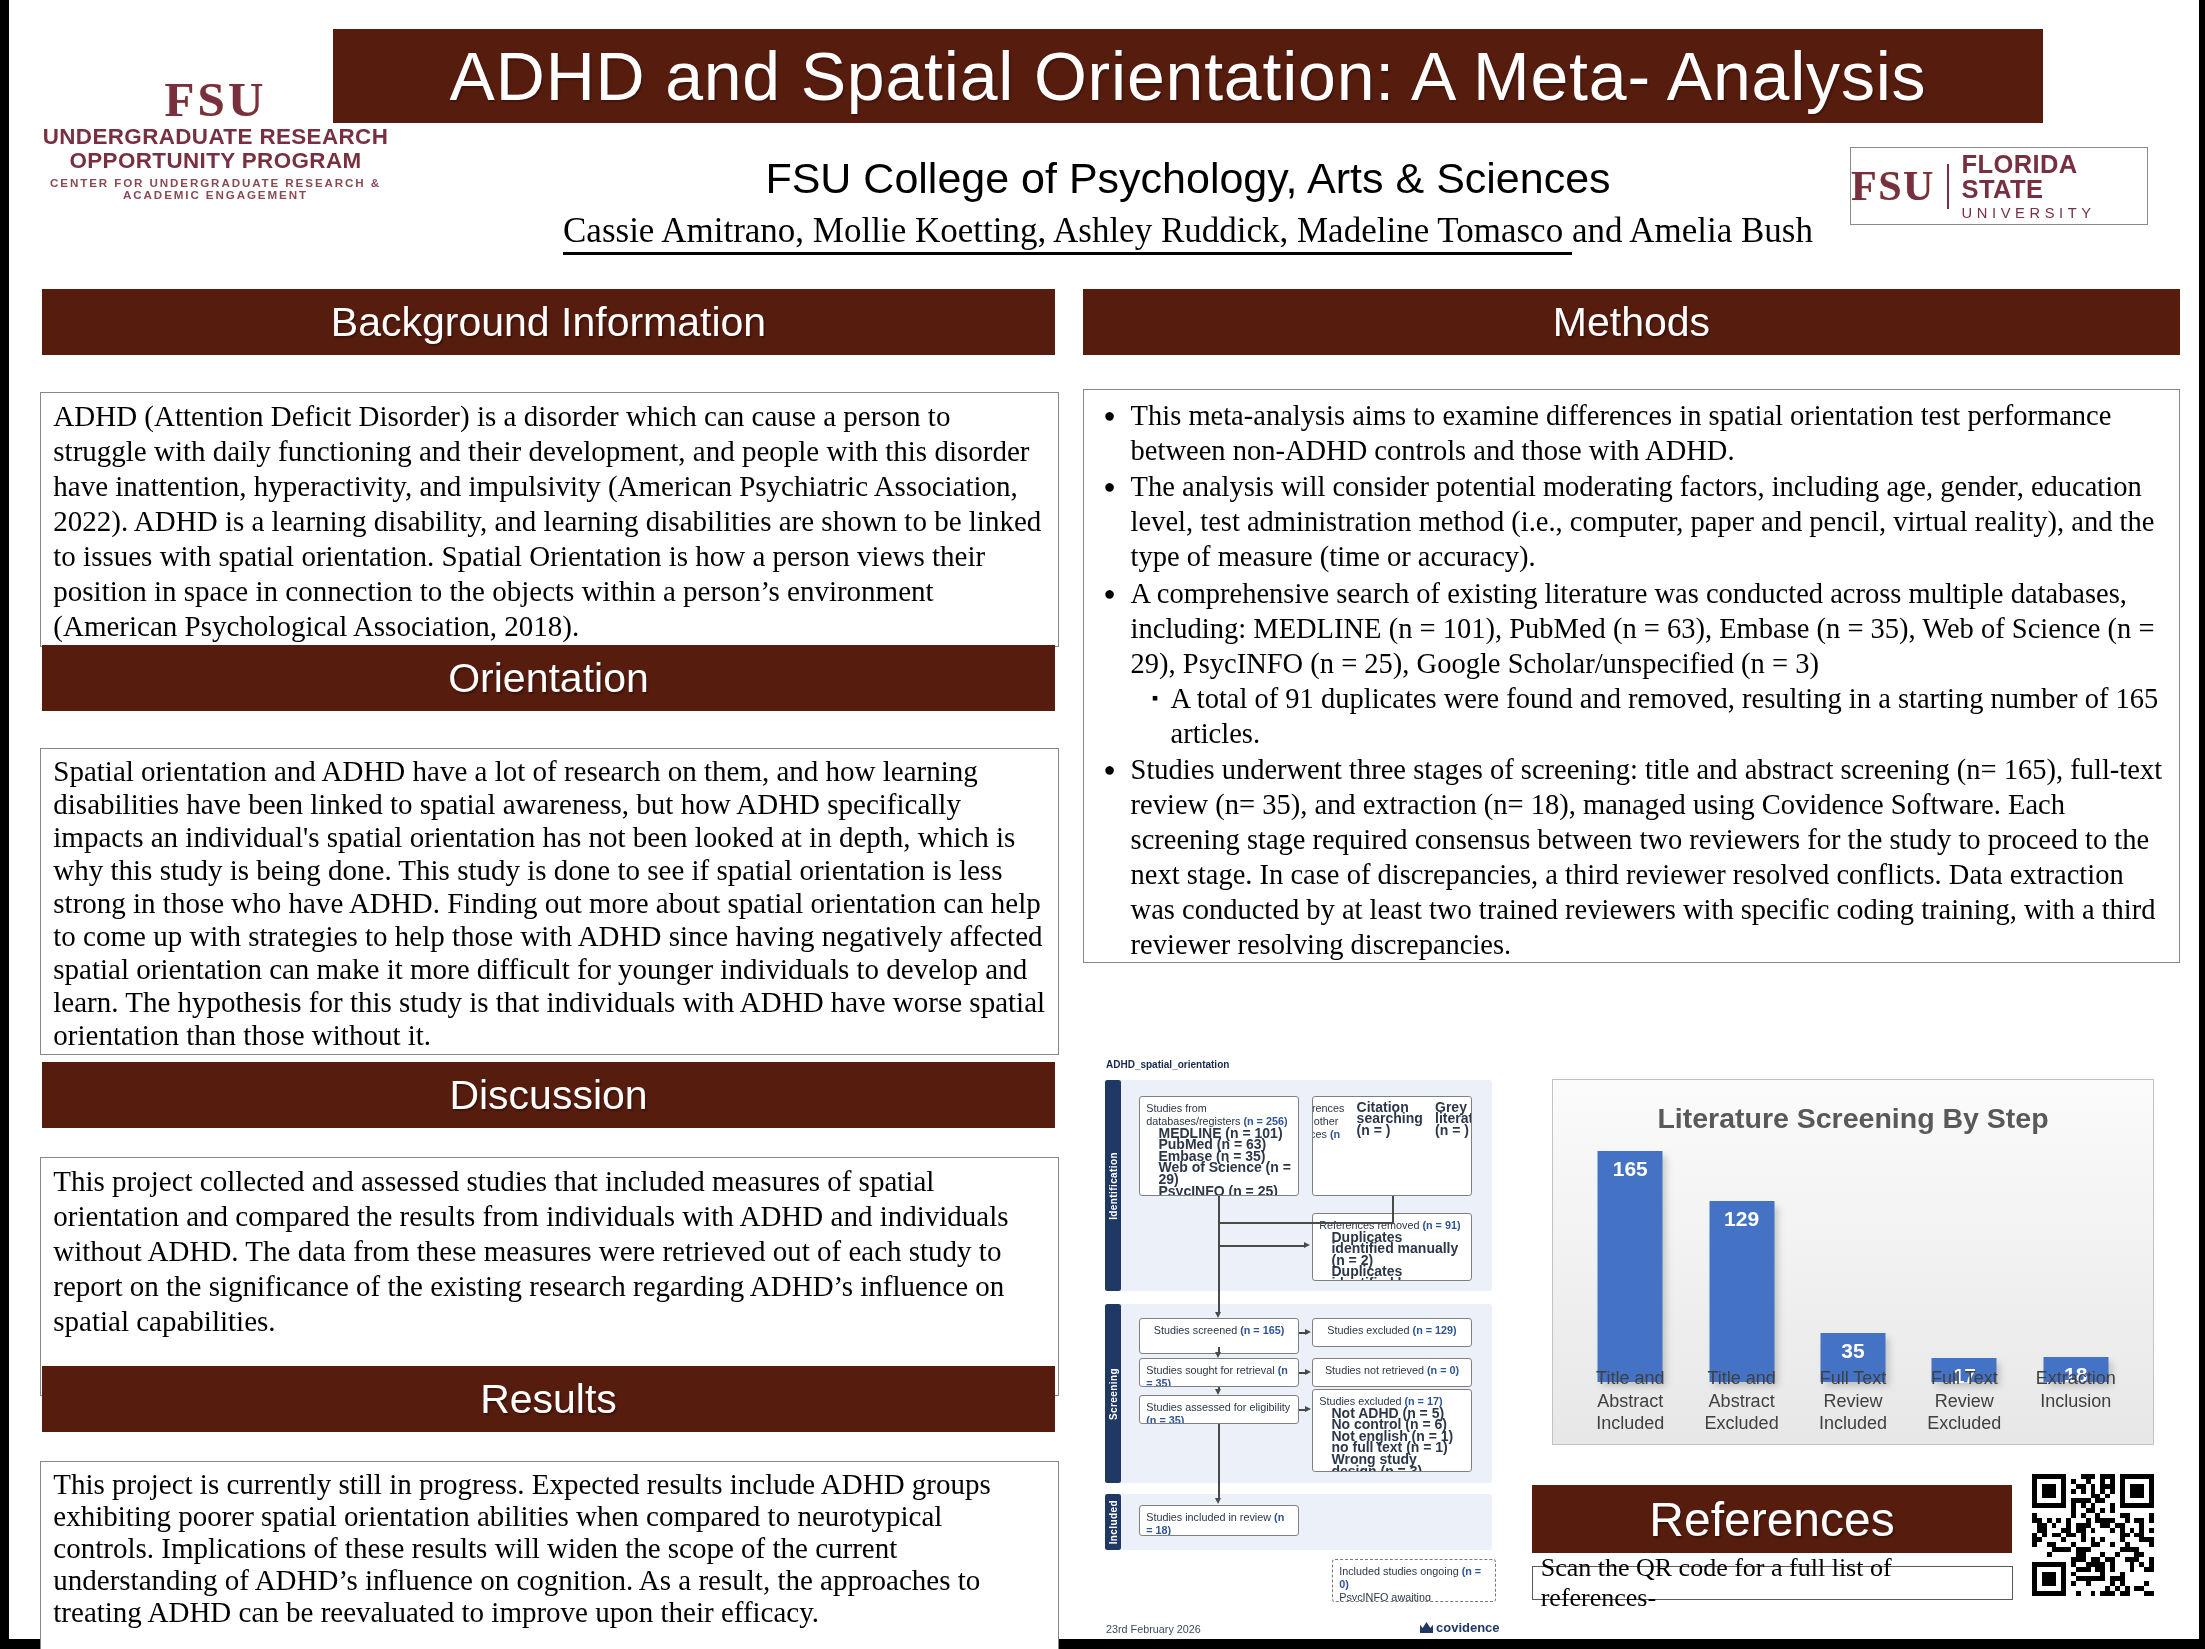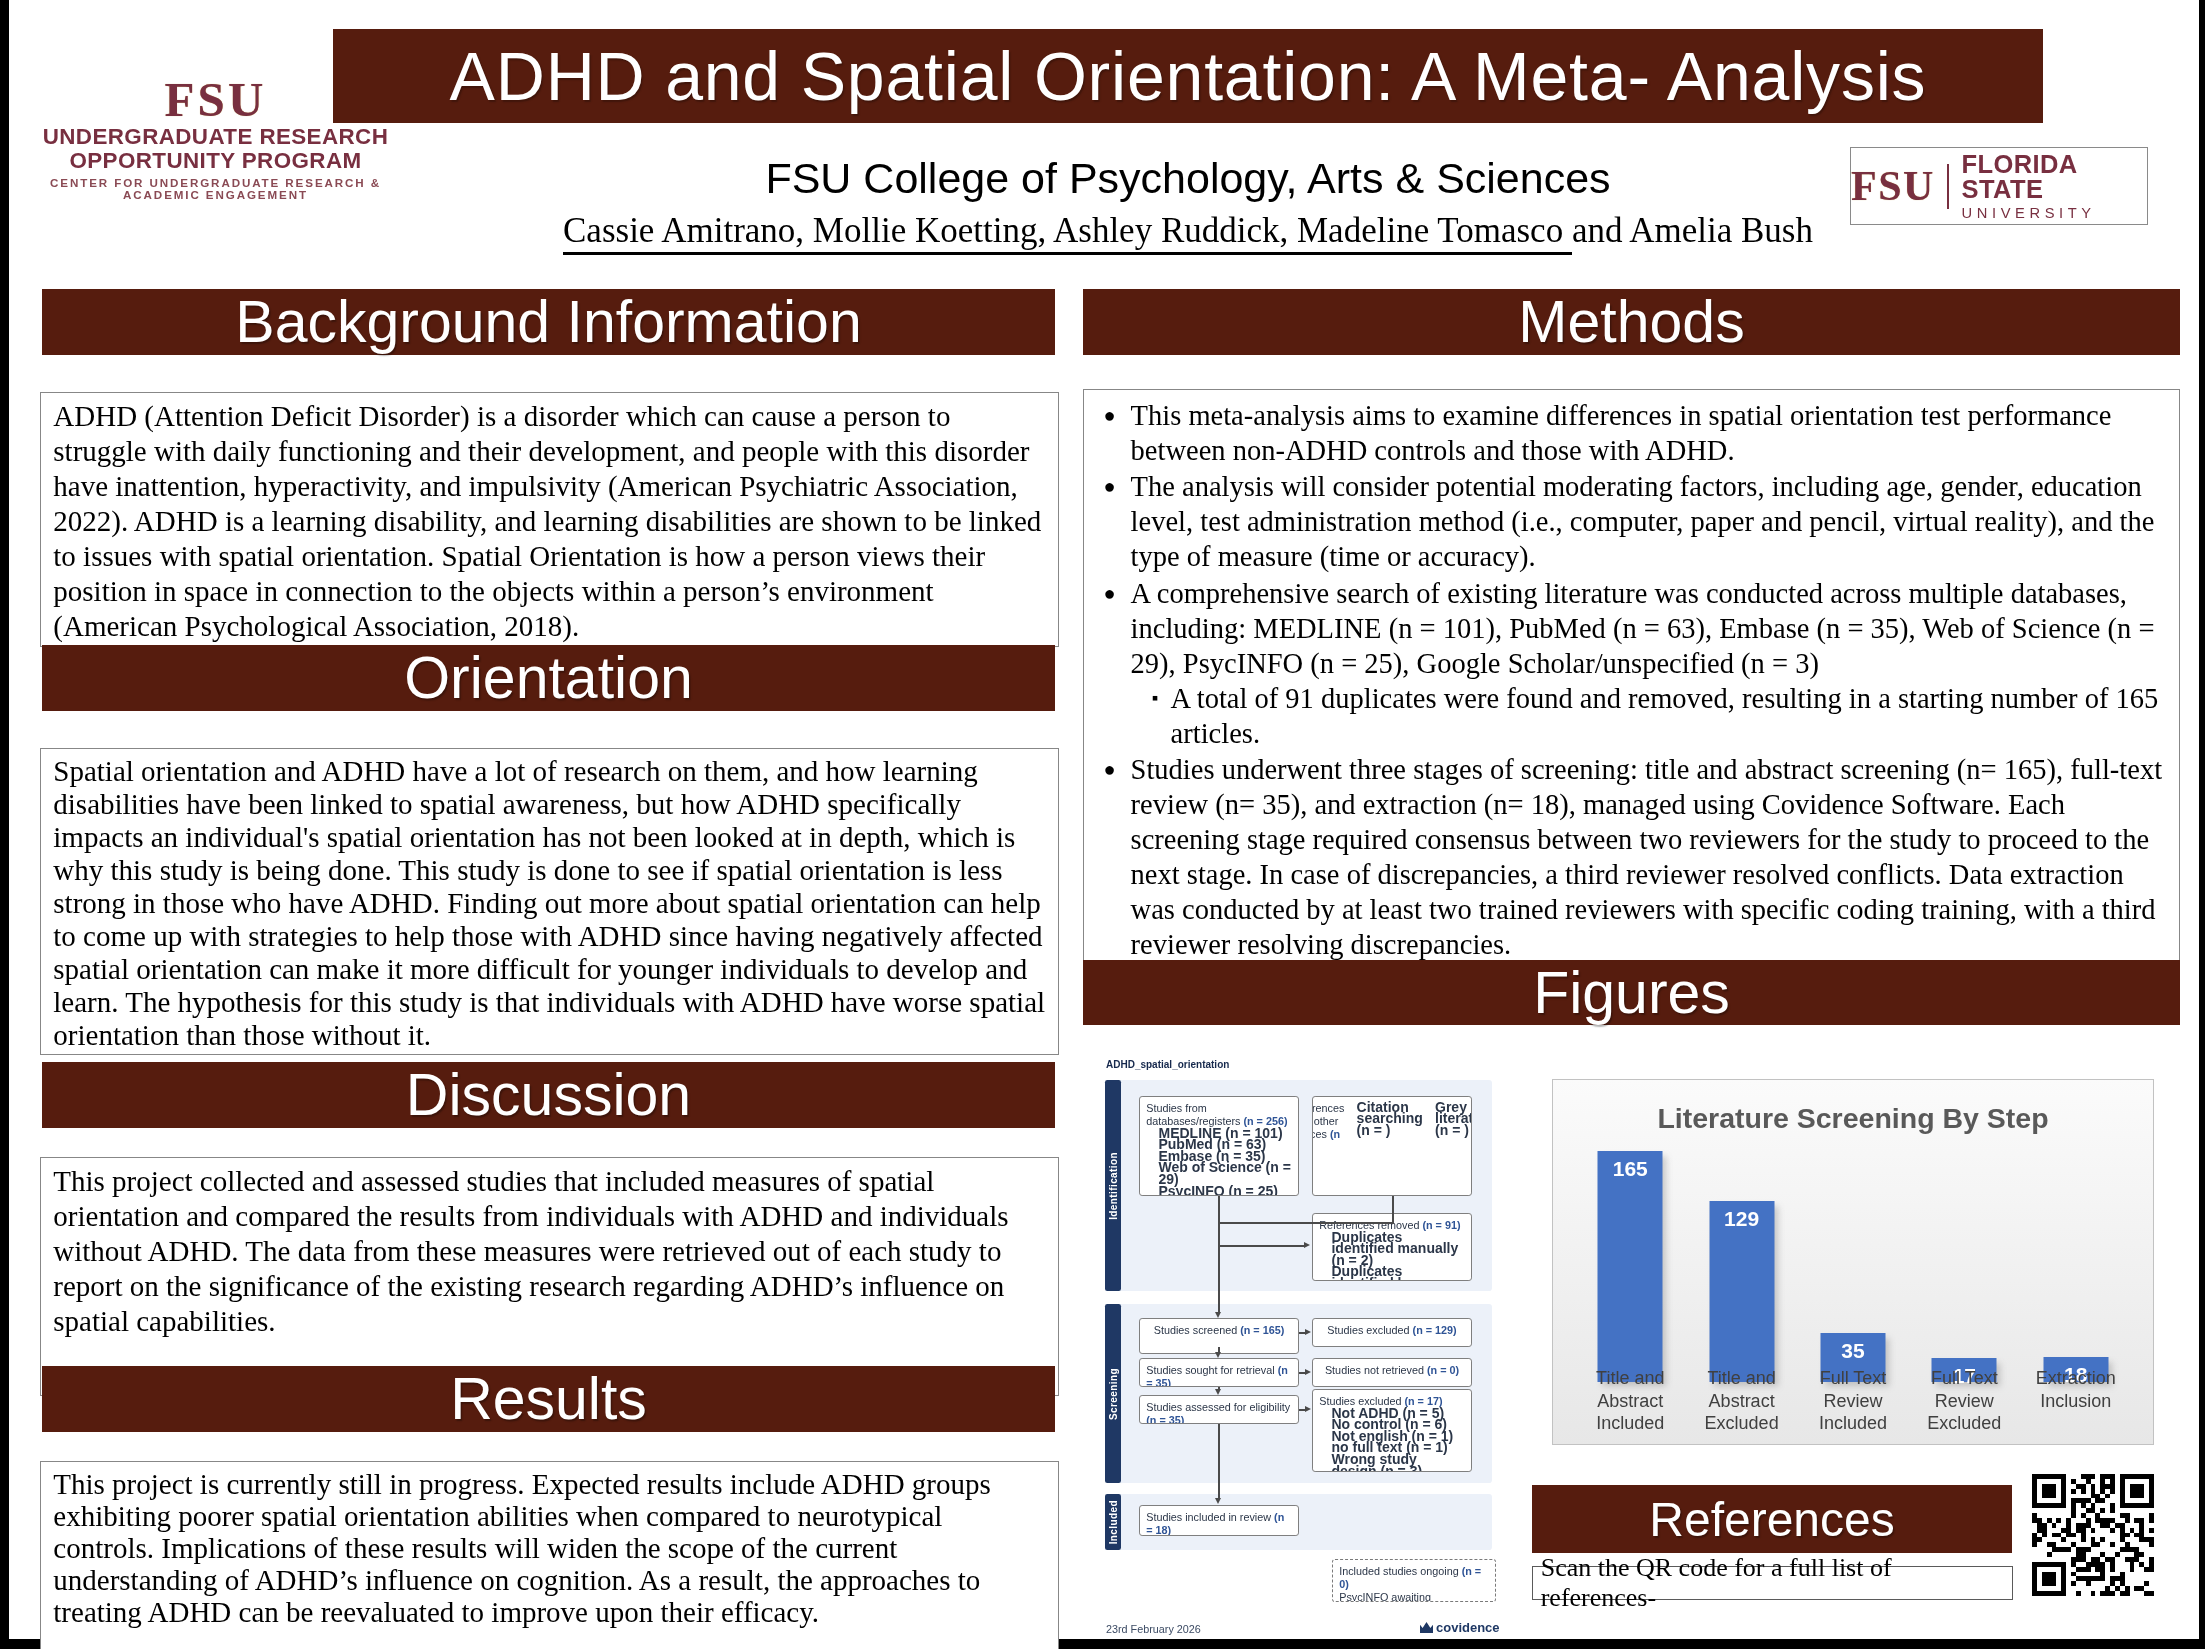--- a/index.html
+++ b/index.html
@@ -23,21 +23,21 @@
 
   .fsu-box{border:1.5px solid #8a8a8a;background:#fff;display:flex;align-items:center;justify-content:center;gap:12.3px;}
   .fsu-box .fsu-word{font-family:"Liberation Serif",serif;font-weight:bold;font-size:42px;color:var(--garnet);
                      letter-spacing:1.5px;text-shadow:0 0 0.8px #c9a55a;}
   .fsu-box .vbar{width:2.3px;height:45px;background:var(--garnet);}
   .fsu-box .fs1{font-weight:bold;font-size:25.5px;color:var(--garnet);letter-spacing:0.4px;line-height:1;}
   .fsu-box .fs2{font-size:14.7px;color:var(--garnet);letter-spacing:4.6px;line-height:1;margin-top:3.1px;}
 
   
   .sec-h{background:var(--maroon);color:#fff;display:flex;align-items:center;justify-content:center;
-         font-size:59px;text-shadow:1.5px 1.5px 1.5px rgba(0,0,0,.3);}
+         font-size:41px;text-shadow:1.5px 1.5px 1.5px rgba(0,0,0,.3);}
   .sec-box{background:#fff;border:1.5px solid #878787;box-sizing:border-box;
            font-family:"Liberation Serif",serif;color:#000;margin-top:20px;}
   .sec-box .txt{padding:6.2px 12.3px;}
 
   
   .m-item{display:flex;margin:1.5px 0 0 0;}
   .m-item .dot{width:42px;flex:0 0 42px;font-size:20px;line-height:35px;text-align:center;}
   .m-sub{display:flex;margin-left:51px;}
   .m-sub .sq{width:31px;flex:0 0 31px;font-size:18.5px;line-height:35px;text-align:center;}
   .mtxt{flex:1;}
@@ -149,21 +149,20 @@
           <span class="sq">▪</span>
           <span class="mtxt">A total of 91 duplicates were found and removed, resulting in a starting number of 165 articles.</span>
         </div>
         <div class="m-item">
           <span class="dot">●</span>
           <span class="mtxt">Studies underwent three stages of screening: title and abstract screening (n= 165), full-text review (n= 35), and extraction (n= 18), managed using Covidence Software. Each screening stage required consensus between two reviewers for the study to proceed to the next stage. In case of discrepancies, a third reviewer resolved conflicts. Data extraction was conducted by at least two trained reviewers with specific coding training, with a third reviewer resolving discrepancies.</span>
         </div>
       </div>
   </div>
 
-  <div class="abs sec-h" style="left:1083px;top:960px;width:1097px;height:65px;">Figures</div>
 
   <div class="abs flow-label" style="left:1106px;top:1059px;">ADHD_spatial_orientation</div>
 
   <div class="abs panel" style="left:1105px;top:1080px;width:387px;height:211px;"></div>
   <div class="abs panel" style="left:1105px;top:1304px;width:387px;height:179px;"></div>
   <div class="abs panel" style="left:1105px;top:1494px;width:387px;height:56px;"></div>
 
   <div class="abs stage-tab" style="left:1105px;top:1080px;width:16px;height:211px;">
     <span>Identification</span>
     </div>

